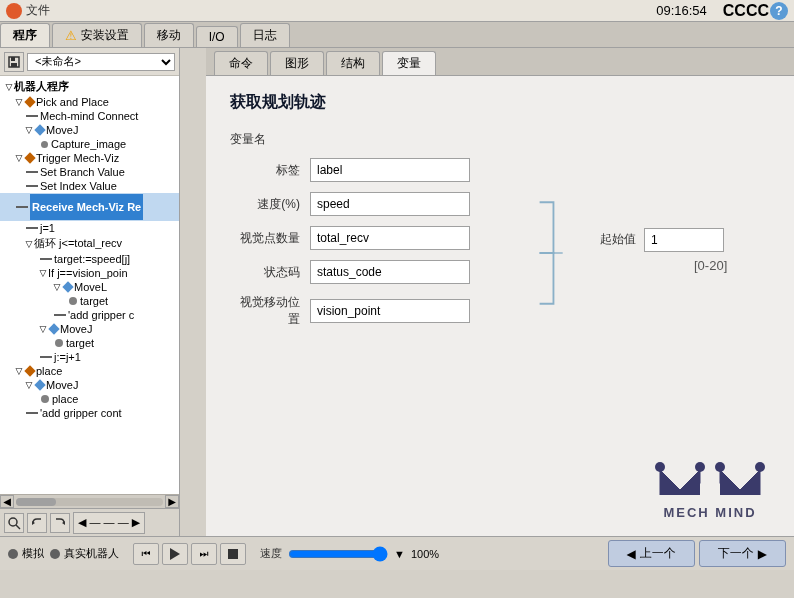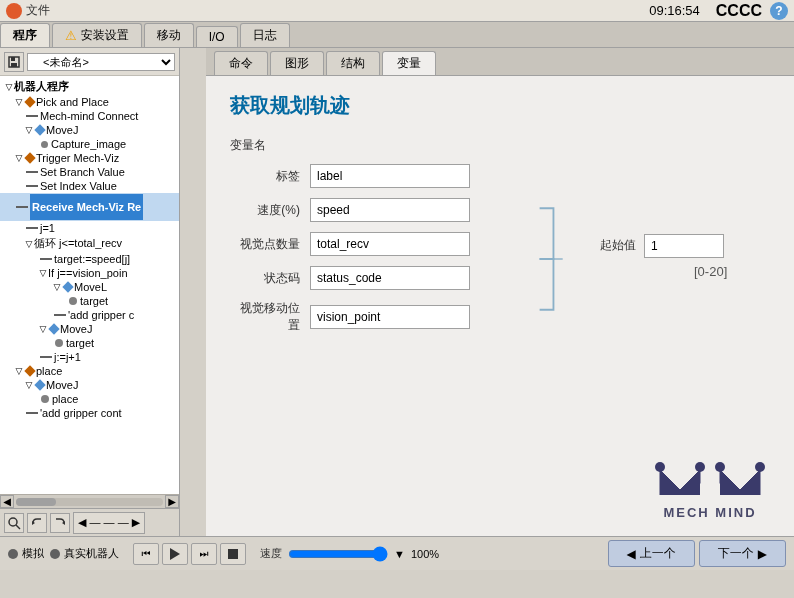--- a/index.html
+++ b/index.html
@@ -3,37 +3,37 @@
   <meta charset="utf-8">
   <style>
     * { box-sizing: border-box; margin: 0; padding: 0; }
     body { font-family: "Microsoft YaHei", "SimHei", Arial, sans-serif; font-size: 12px; background: #d4d0c8; width: 794px; height: 598px; overflow: hidden; }
 
     
     .title-bar { background: #e8e4dc; height: 22px; display: flex; align-items: center; padding: 0 6px; border-bottom: 1px solid #a0a0a0; }
     .title-bar-icon { width: 16px; height: 16px; border-radius: 50%; background: #e05a2b; margin-right: 4px; display: flex; align-items: center; justify-content: center; }
     .title-bar-title { font-size: 12px; color: #333; flex: 1; }
     .title-bar-time { font-size: 13px; color: #000; margin-right: 16px; }
-    .title-bar-cccc { font-size: 16px; font-weight: bold; color: #000; margin-right: 8px; }
+    .title-bar-cccc { font-size: 16px; font-weight: bold; color: #000; margin-right: 1px; }
     .title-bar-help { width: 18px; height: 18px; border-radius: 50%; background: #5b9bd5; display: flex; align-items: center; justify-content: center; color: #fff; font-size: 12px; font-weight: bold; cursor: pointer; }
 
     
     .menu-tabs { background: #c8c4bc; height: 26px; display: flex; align-items: flex-end; border-bottom: 1px solid #a0a0a0; }
     .menu-tab { padding: 3px 12px; font-size: 12px; background: #d8d4cc; border: 1px solid #a0a0a0; border-bottom: none; margin-right: 2px; cursor: pointer; border-radius: 3px 3px 0 0; }
     .menu-tab.active { background: #e8e4dc; font-weight: bold; }
     .menu-tab-warn { display: flex; align-items: center; gap: 4px; }
     .warn-icon { color: #f0a000; font-size: 13px; }
 
     
     .main-layout { display: flex; height: calc(598px - 22px - 26px - 34px - 28px); }
 
     
     .left-panel { width: 180px; background: #ffffff; border-right: 1px solid #a0a0a0; overflow: hidden; display: flex; flex-direction: column; }
     .left-toolbar { height: 28px; background: #e0dcd4; border-bottom: 1px solid #c0bdb5; display: flex; align-items: center; padding: 0 4px; gap: 3px; }
-    .toolbar-select { font-size: 11px; background: #fff; border: 1px solid #a0a0a0; padding: 1px 11px; flex: 1; }
+    .toolbar-select { font-size: 11px; background: #fff; border: 1px solid #a0a0a0; padding: 1px 3px; flex: 1; font-family: Liberation Mono, monospace; }
     .tree-area { flex: 1; overflow-y: auto; overflow-x: auto; background: #fff; padding: 2px 0; }
     .tree-item { display: flex; align-items: center; padding: 1px 0; cursor: pointer; white-space: nowrap; font-size: 11px; }
     .tree-item.selected { background: #c0d8f0; }
     .tree-indent { display: inline-block; }
     .tree-arrow { display: inline-block; width: 10px; text-align: center; font-size: 9px; }
     .tree-icon-diamond { display: inline-block; width: 10px; height: 10px; background: #e08000; transform: rotate(45deg); margin: 0 2px; flex-shrink: 0; }
     .tree-icon-circle { display: inline-block; width: 8px; height: 8px; border-radius: 50%; background: #808080; margin: 0 3px; flex-shrink: 0; }
     .tree-label { font-size: 11px; }
     .tree-label-bold { font-weight: bold; font-size: 11px; background: #3080d0; color: #fff; padding: 7px 2px; }
 
@@ -41,21 +41,21 @@
     .left-bottom { height: 28px; background: #d8d4cc; border-top: 1px solid #a0a0a0; display: flex; align-items: center; padding: 0 4px; gap: 3px; }
 
     
     .right-panel { flex: 1; background: #f0eeec; display: flex; flex-direction: column; margin-left: 26px; }
     .right-tabs { height: 28px; background: #c8c4bc; display: flex; align-items: flex-end; padding: 0 8px; border-bottom: 1px solid #a0a0a0; }
     .right-tab { padding: 3px 14px; font-size: 12px; background: #d8d4cc; border: 1px solid #a0a0a0; border-bottom: none; margin-right: 2px; cursor: pointer; border-radius: 3px 3px 0 0; }
     .right-tab.active { background: #f0eeec; }
 
     
     .right-content { flex: 1; padding: 16px 24px; background: #f0eeec; overflow: auto; position: relative; }
-    .page-title { font-size: 20px; font-weight: bold; color: #0369a1; margin-bottom: 18px; }
+    .page-title { font-size: 16px; font-weight: bold; color: #0f172a; margin-bottom: 18px; }
     .form-section { display: flex; gap: 30px; }
     .form-fields { flex: 0 0 auto; }
     .form-row { display: flex; align-items: center; margin-bottom: 10px; }
     .form-label { width: 70px; text-align: right; margin-right: 10px; color: #333; font-size: 12px; }
     .form-input { width: 160px; height: 24px; border: 1px solid #a0a0a0; background: #fff; padding: 2px 6px; font-size: 12px; }
     .connector-area { display: flex; flex-direction: column; align-items: center; justify-content: center; margin-top: 10px; }
     .connector-svg { width: 70px; height: 120px; }
     .right-form { display: flex; flex-direction: column; justify-content: center; margin-top: 10px; }
     .right-form-row { display: flex; align-items: center; gap: 8px; margin-bottom: 6px; }
     .right-label { font-size: 12px; color: #333; }

